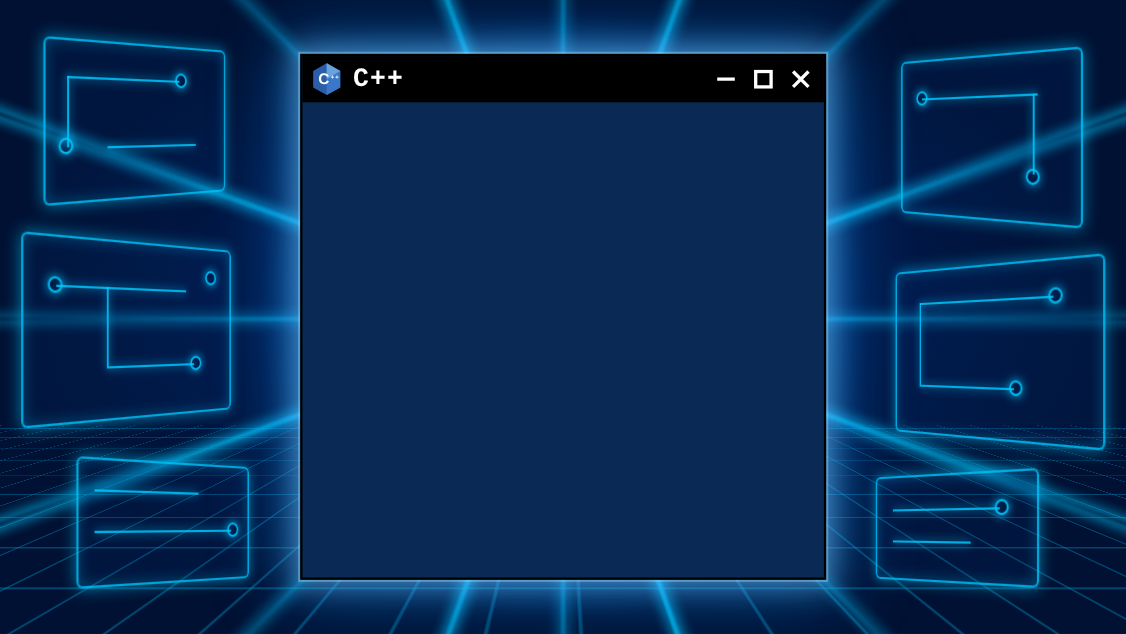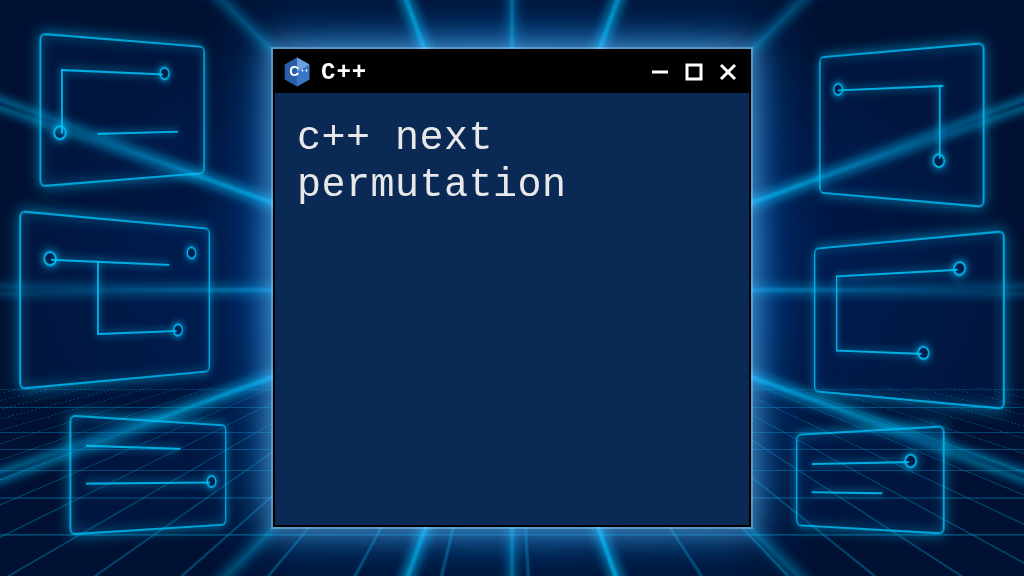--- a/index.html
+++ b/index.html
@@ -256,15 +256,13 @@
           </svg>
       </span>
       <span class="ctl">
         <svg width="20" height="20" viewBox="0 0 20 20">
           <line x1="3" y1="3" x2="17" y2="17" stroke="#fff" stroke-width="3"></line>
           <line x1="17" y1="3" x2="3" y2="17" stroke="#fff" stroke-width="3"></line>
         </svg>
       </span>
     </span>
   </div>
-  <div class="content">c++ next
-permutation</div>
 </div>
 
 </body></html>

